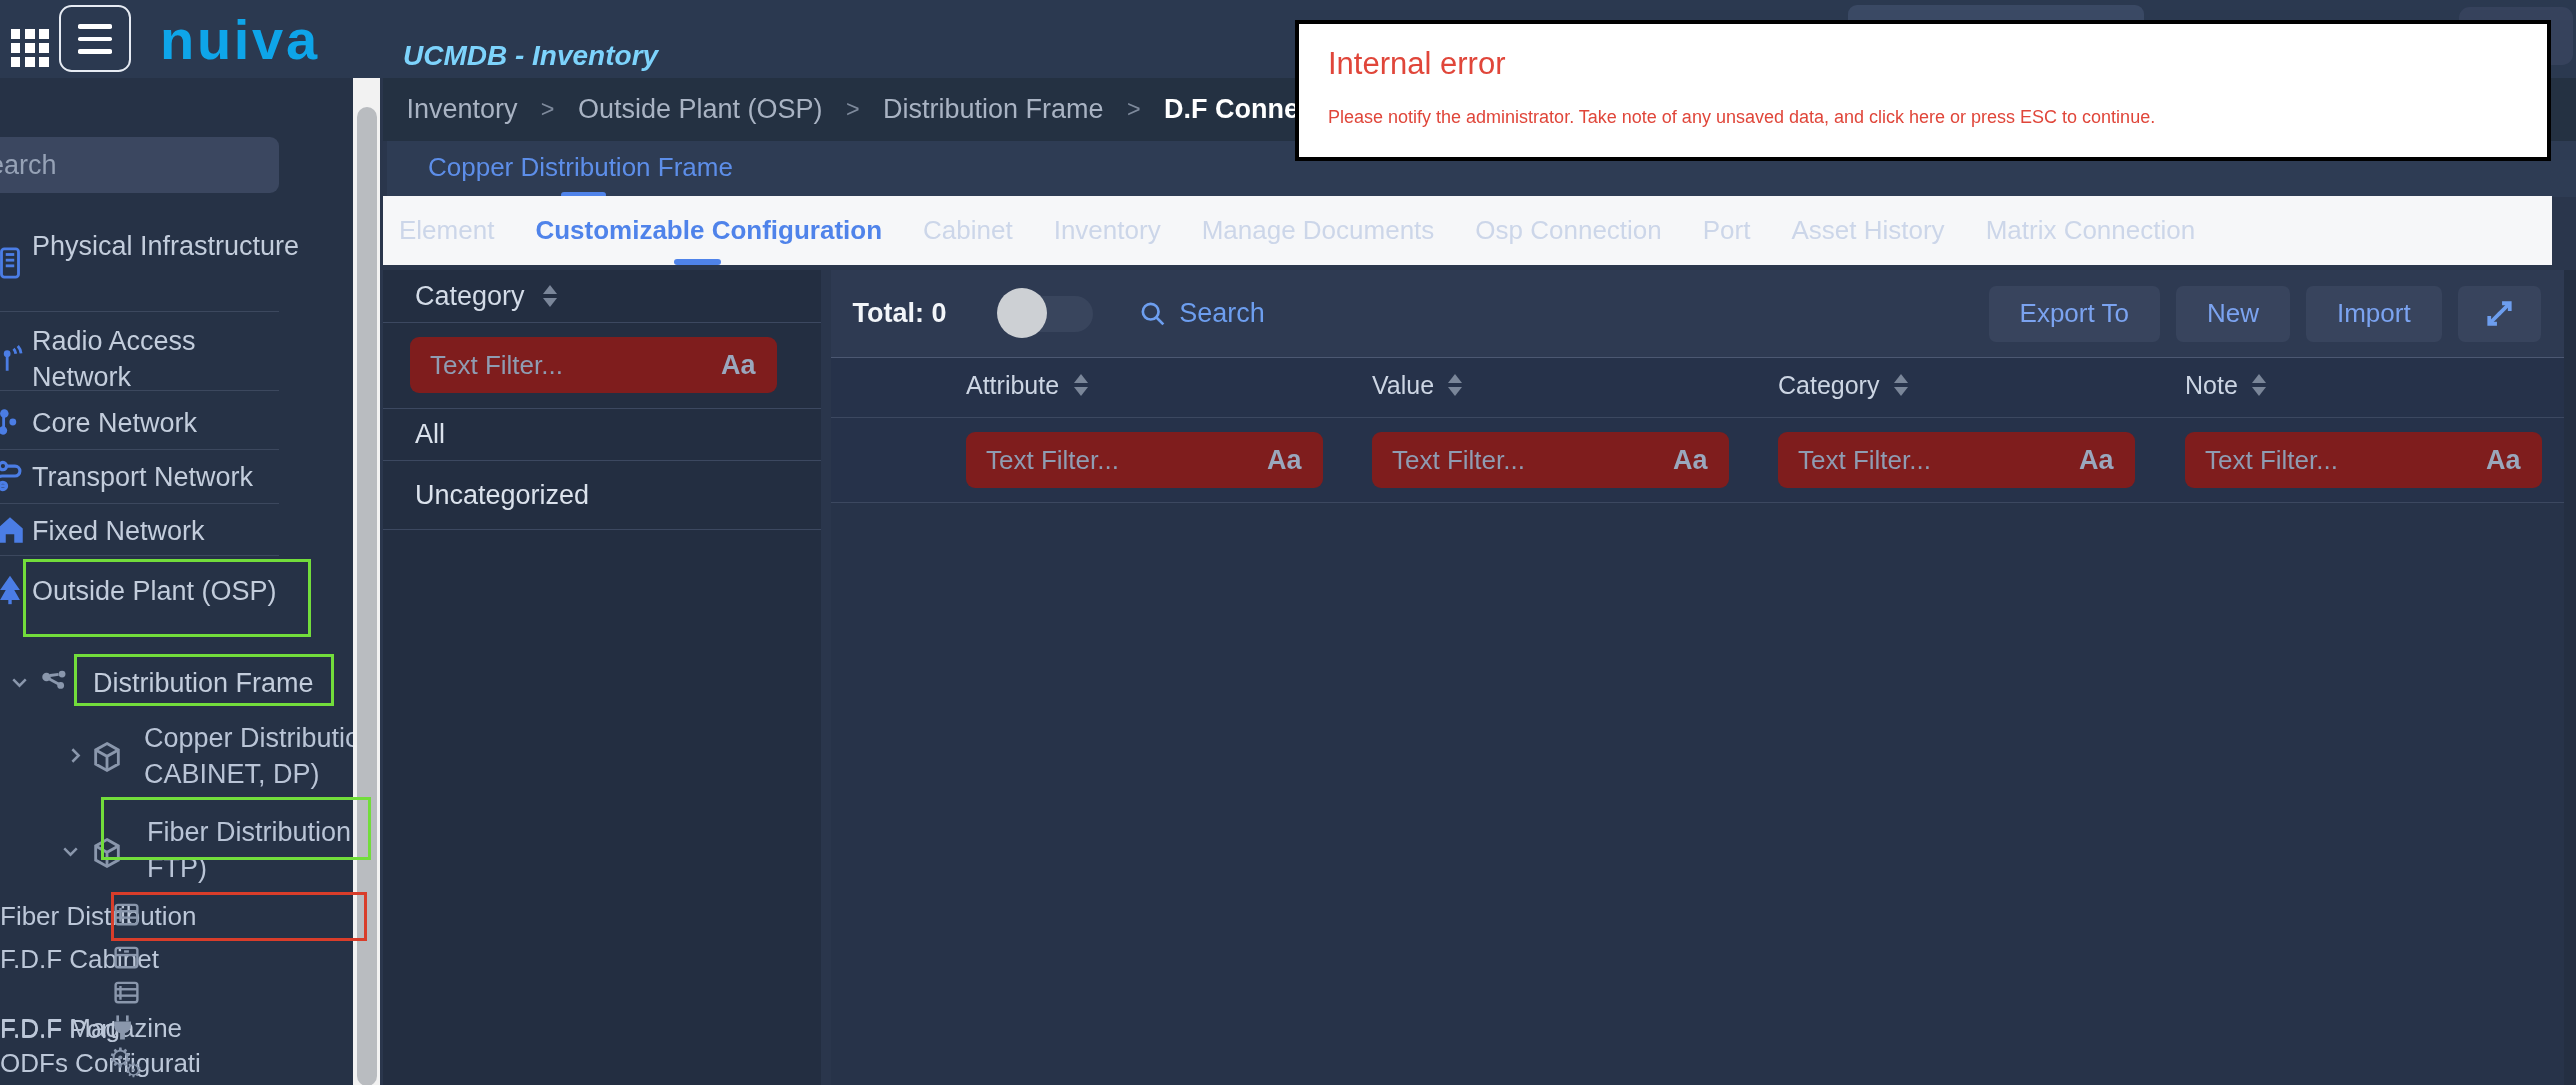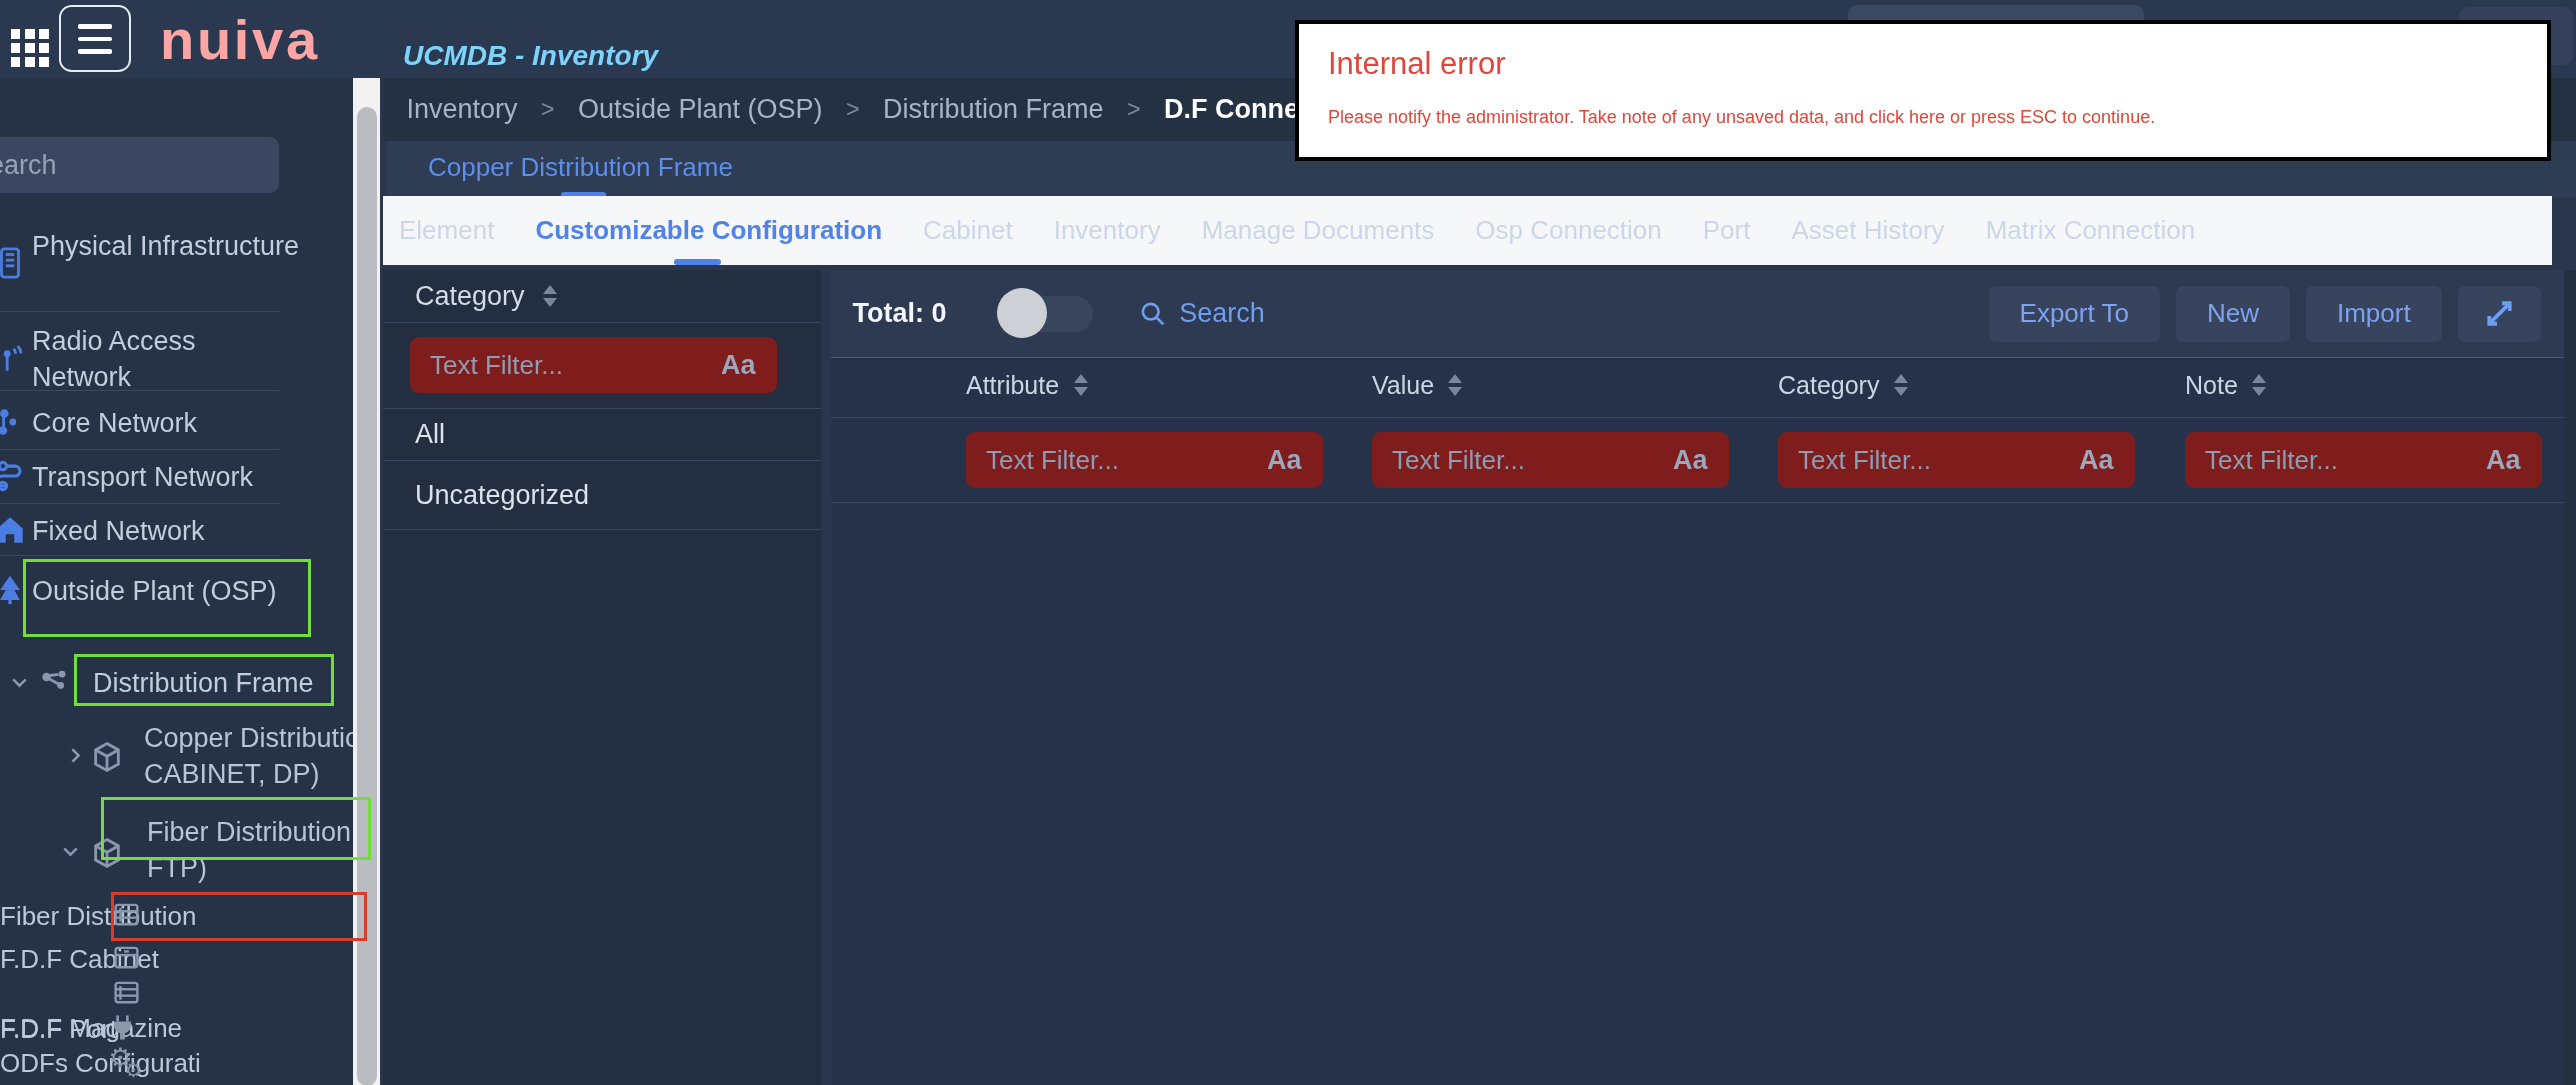--- a/index.html
+++ b/index.html
@@ -9,21 +9,21 @@
 
   
   .topbar{position:absolute;left:0;top:0;width:2576px;height:78px;background:#2b3950;}
   .grid-icon{position:absolute;left:10.8px;top:29px;width:38px;height:38px;display:grid;
              grid-template-columns:repeat(3,1fr);grid-template-rows:repeat(3,1fr);gap:4.5px;}
   .grid-icon span{background:#ffffff;}
   .menu-btn{position:absolute;left:59px;top:5.4px;width:72px;height:67px;border:2.7px solid #e6ebf3;
             border-radius:12.6px;display:flex;flex-direction:column;justify-content:center;
             align-items:center;gap:8px;box-sizing:border-box;background:transparent;cursor:pointer;}
   .menu-btn i{display:block;width:34px;height:4.5px;background:#ffffff;border-radius:1.8px;}
-  .logo{position:absolute;left:160px;top:7.2px;font-size:56px;font-weight:bold;color:#fca5a5;
+  .logo{position:absolute;left:160px;top:7.2px;font-size:56px;font-weight:bold;color:#0ea5e9;
         letter-spacing:2.7px;}
   .app-title{position:absolute;left:403px;top:40px;font-size:28px;font-weight:bold;
              font-style:italic;color:#7dd3fc;}
   .hdr-pill{position:absolute;left:1848px;top:5.4px;width:296px;height:52px;background:#3a4964;border-radius:9px;}
   .hdr-btn{position:absolute;left:2459px;top:7.2px;width:114px;height:58px;background:#36425c;border-radius:10.8px;}
 
   
   .sidebar{position:absolute;left:0;top:78px;width:353px;height:1008px;background:#263246;overflow:hidden;}
   .sb-search{position:absolute;left:-56px;top:59px;width:335px;height:56px;background:#3b4760;
              border:none;border-radius:9px;color:#e3e9f2;font-size:27px;padding:0 18px 0 27px;

